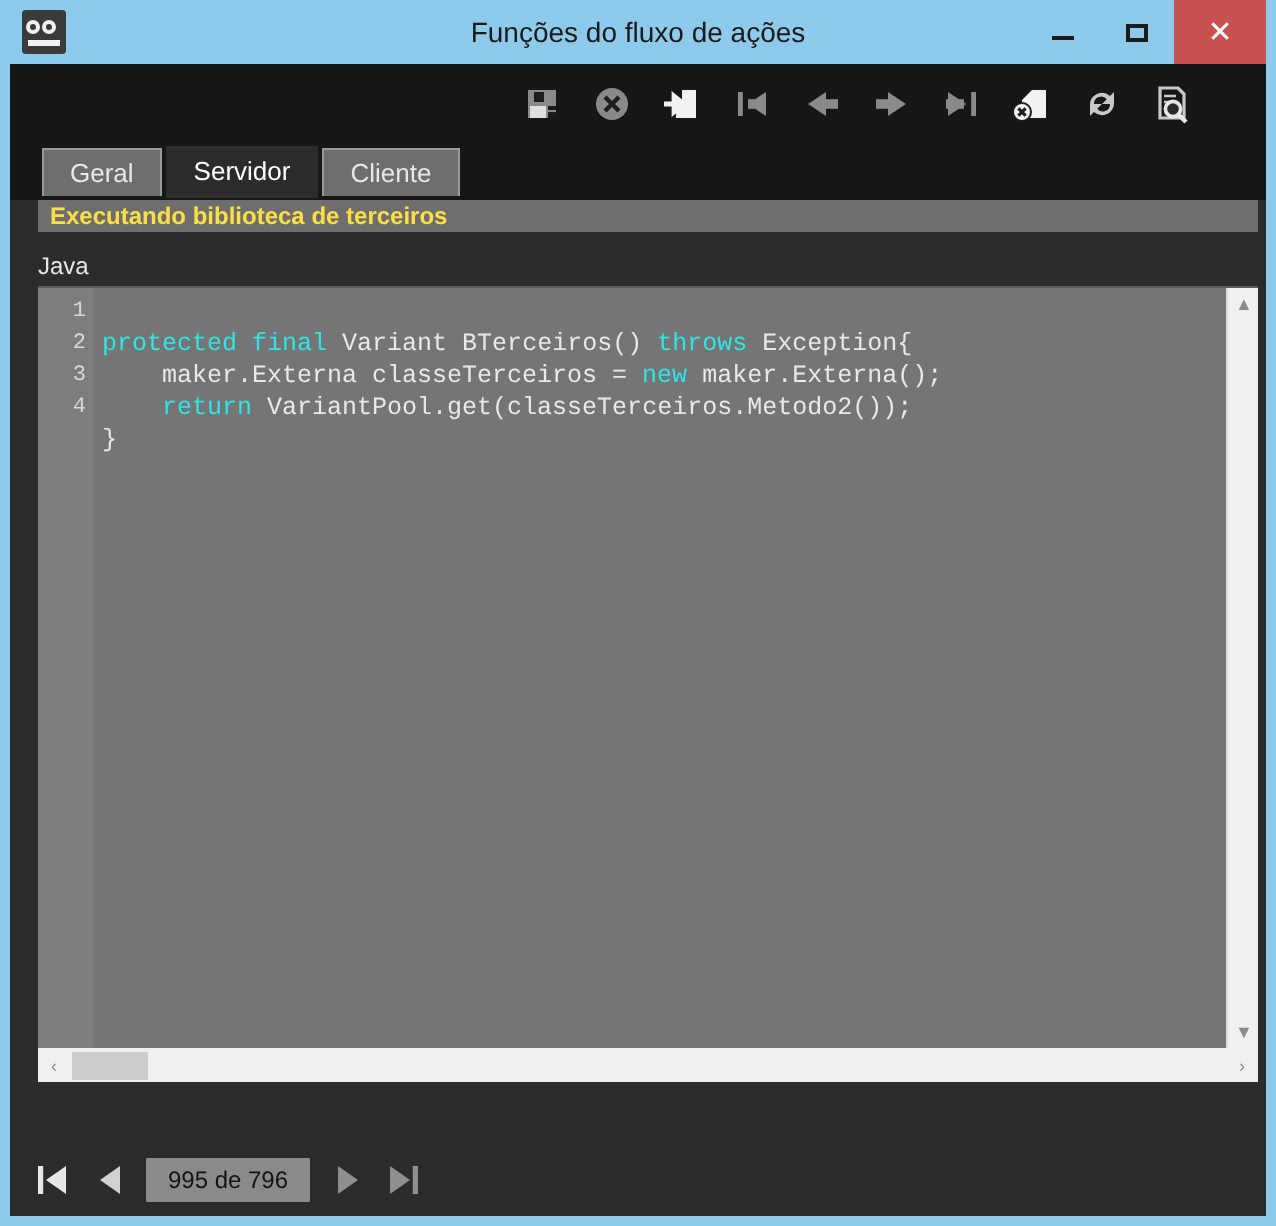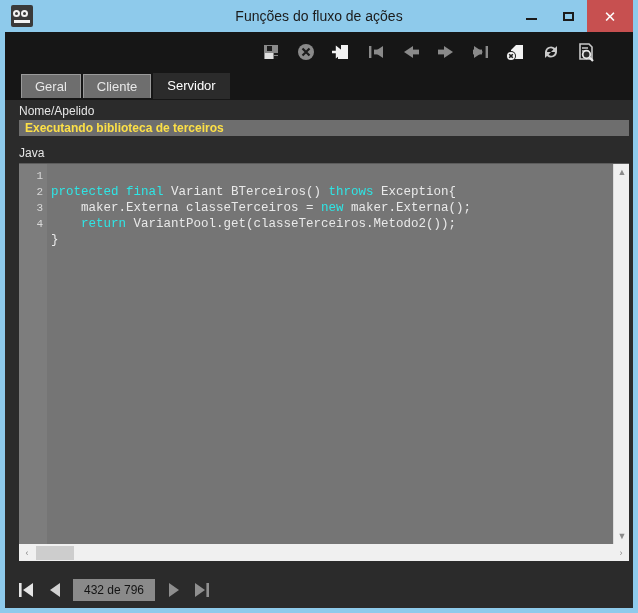--- a/index.html
+++ b/index.html
@@ -390,27 +390,26 @@
         <path d="M5 2 h9 l3 3 v12 h-12 z" fill="none" stroke="#c9c9c9" stroke-width="1.6"></path>
         <path d="M7 6 h6 M7 9 h6" stroke="#c9c9c9" stroke-width="1.3"></path>
         <circle cx="11.5" cy="12.5" r="3.8" fill="#2b2b2b" stroke="#e8e8e8" stroke-width="1.8"></circle>
         <path d="M14.4 15.4 L18 19" stroke="#e8e8e8" stroke-width="2.2"></path>
       </svg>
     </div>
   </div>
 
   <div id="tabstrip">
     <div class="tab">Geral</div>
+    <div class="tab active">Servidor</div>
     <div class="tab">Cliente</div>
-    <div class="tab active">Servidor</div>
   </div>
 
   <div id="body-area">
 
-    <div class="field-label">Nome/Apelido</div>
     <input id="name-input" type="text" value="Executando biblioteca de terceiros" style="">
 
     <div id="java-label">Java</div>
 
     <div id="editor-wrap">
       <div id="editor-scroll-row">
         <div id="gutter">
           <div class="ln">1</div>
           <div class="ln">2</div>
           <div class="ln">3</div>
@@ -437,21 +436,21 @@
       <svg width="17" height="18" viewBox="0 0 17 18">
         <rect x="1" y="2" width="2.6" height="14" fill="#e6e6e6"></rect>
         <path d="M15 2 L5 9 L15 16 Z" fill="#e6e6e6"></path>
       </svg>
     </div>
     <div class="nav-btn">
       <svg width="14" height="18" viewBox="0 0 14 18">
         <path d="M12 2 L2 9 L12 16 Z" fill="#d2d2d2"></path>
       </svg>
     </div>
-    <div id="page-counter">432 de 796</div>
+    <div id="page-counter">995 de 796</div>
     <div class="nav-btn">
       <svg width="14" height="18" viewBox="0 0 14 18">
         <path d="M2 2 L12 9 L2 16 Z" fill="#8f8f8f"></path>
       </svg>
     </div>
     <div class="nav-btn">
       <svg width="17" height="18" viewBox="0 0 17 18">
         <path d="M2 2 L12 9 L2 16 Z" fill="#8f8f8f"></path>
         <rect x="13.4" y="2" width="2.6" height="14" fill="#8f8f8f"></rect>
       </svg>

